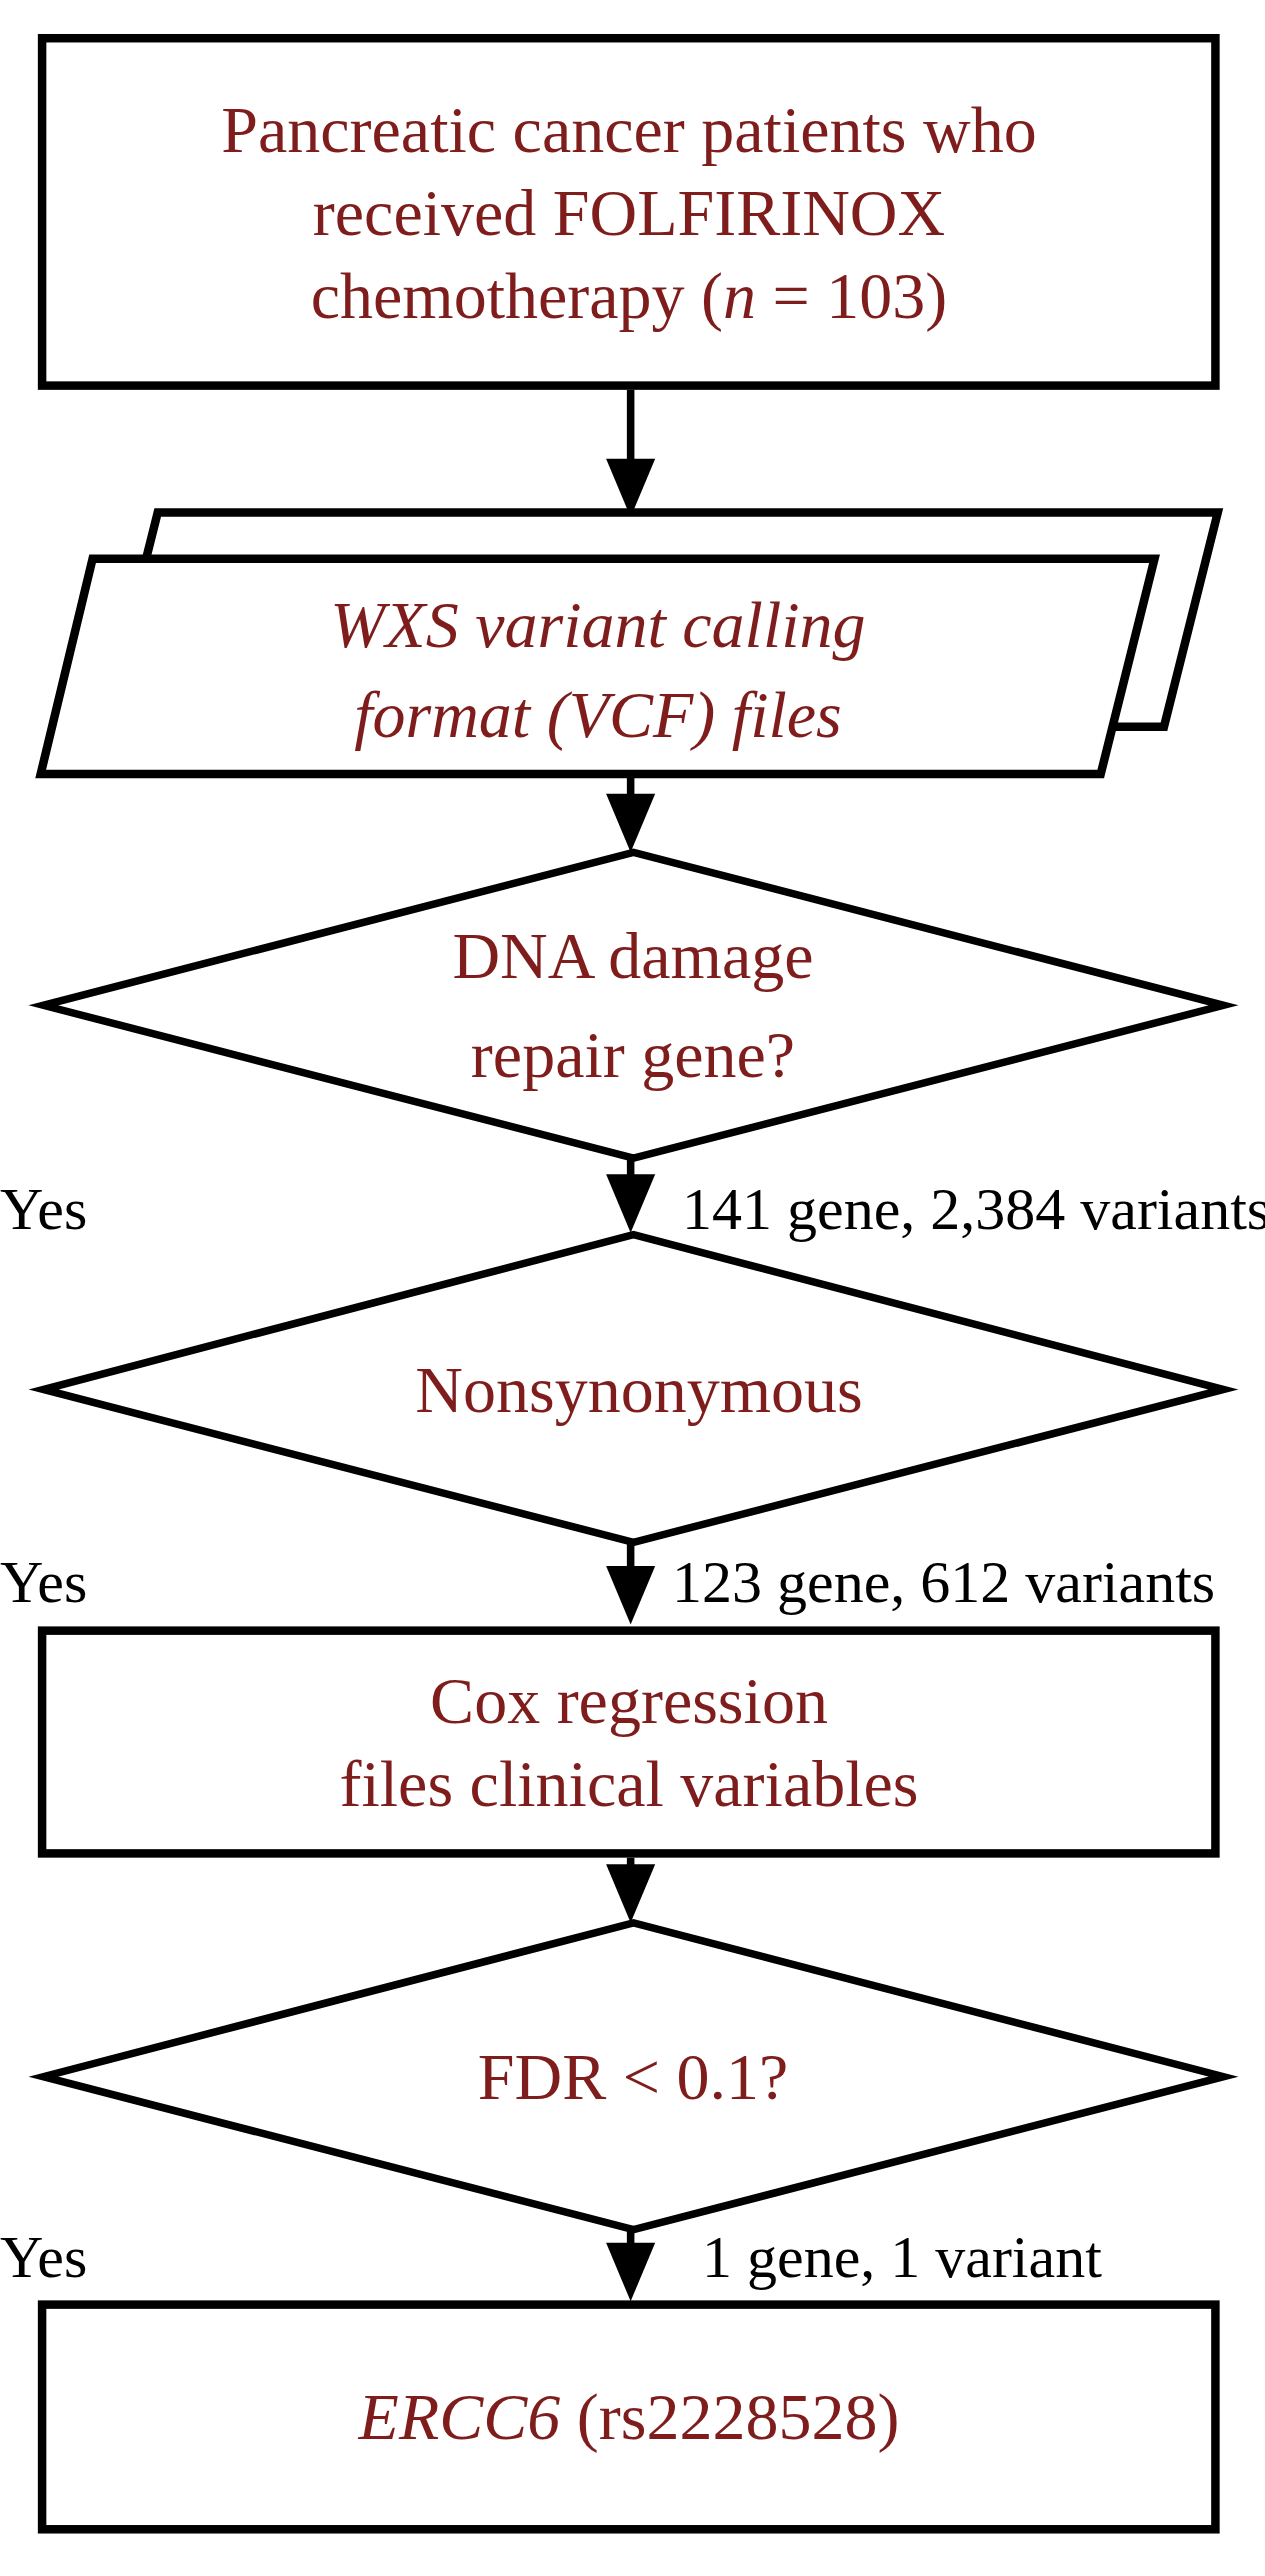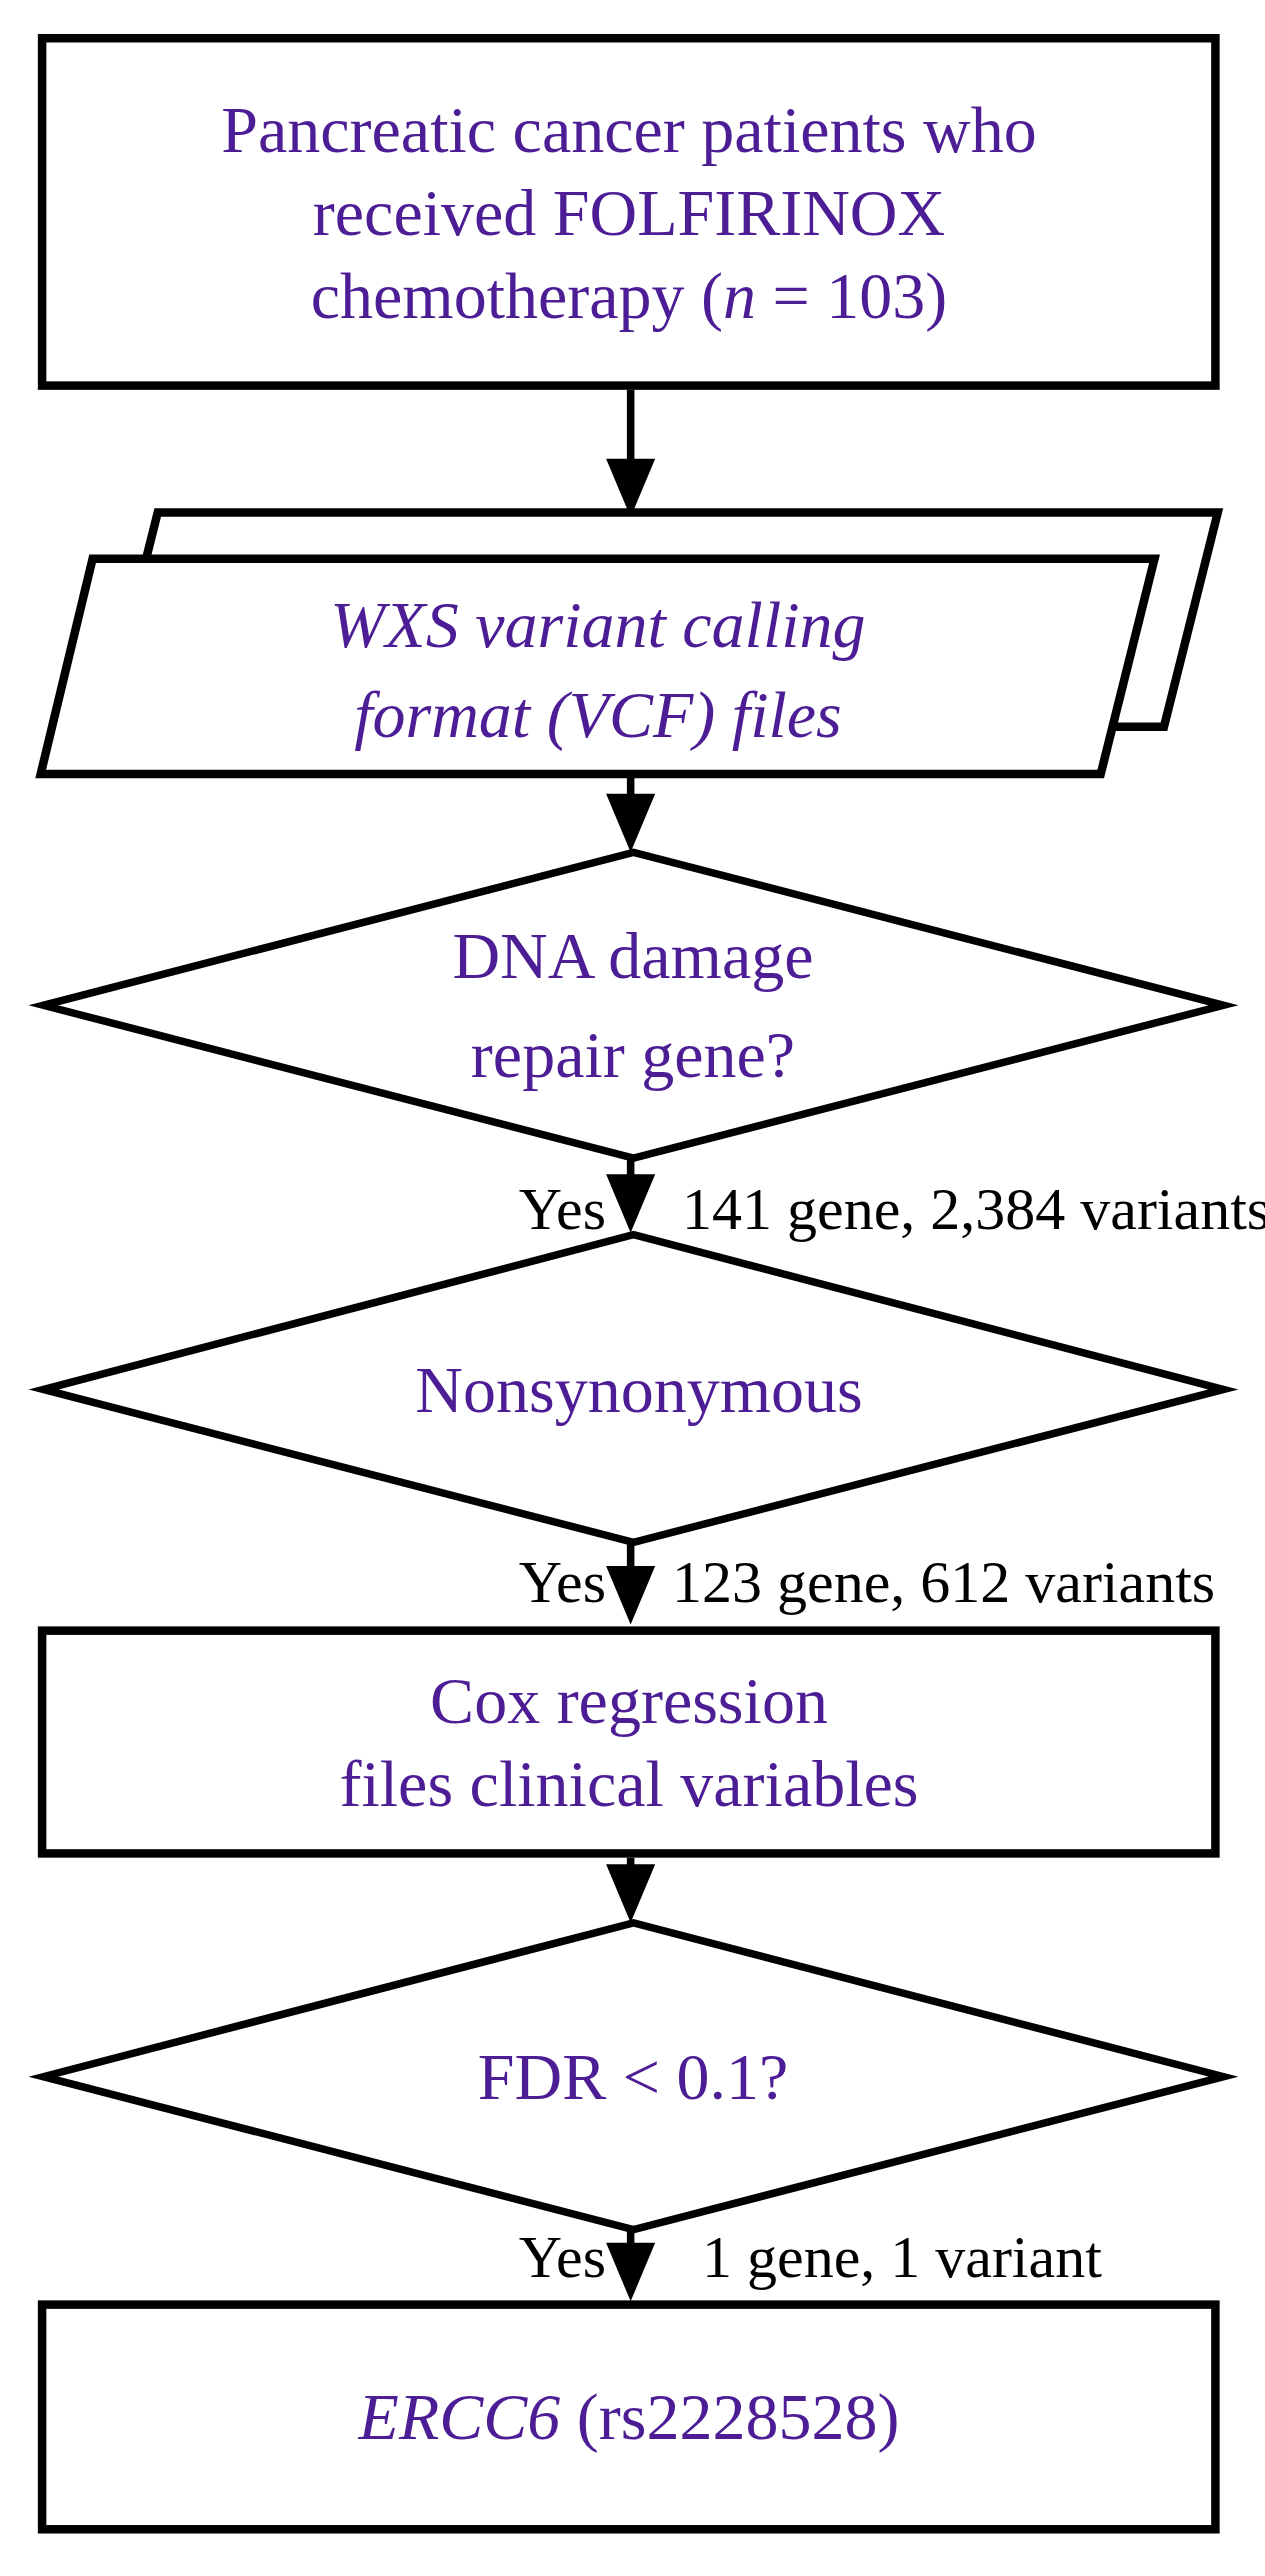--- a/index.html
+++ b/index.html
@@ -22,34 +22,34 @@
     top: 0;
   }
   .lbl {
     position: absolute;
     display: flex;
     flex-direction: column;
     justify-content: center;
     align-items: center;
     text-align: center;
     font-size: 66px;
-    color: #4c1d95;
+    color: #7f1d1d;
     pointer-events: none;
   }
   .lh-rect    { line-height: 83px; }
   .lh-io      { line-height: 90px; font-style: italic; }
   .lh-diamond { line-height: 99px; }
   .line { display: block; white-space: pre; }
   .it { font-style: italic; }
   .keep { white-space: pre; }
   .branch-yes {
     position: absolute;
     left: 0;
     width: 606px;
-    text-align: right;
+    text-align: left;
     font-size: 60px;
     line-height: 62px;
     white-space: pre;
   }
   .branch-annot {
     position: absolute;
     font-size: 60px;
     line-height: 62px;
     white-space: pre;
   }

